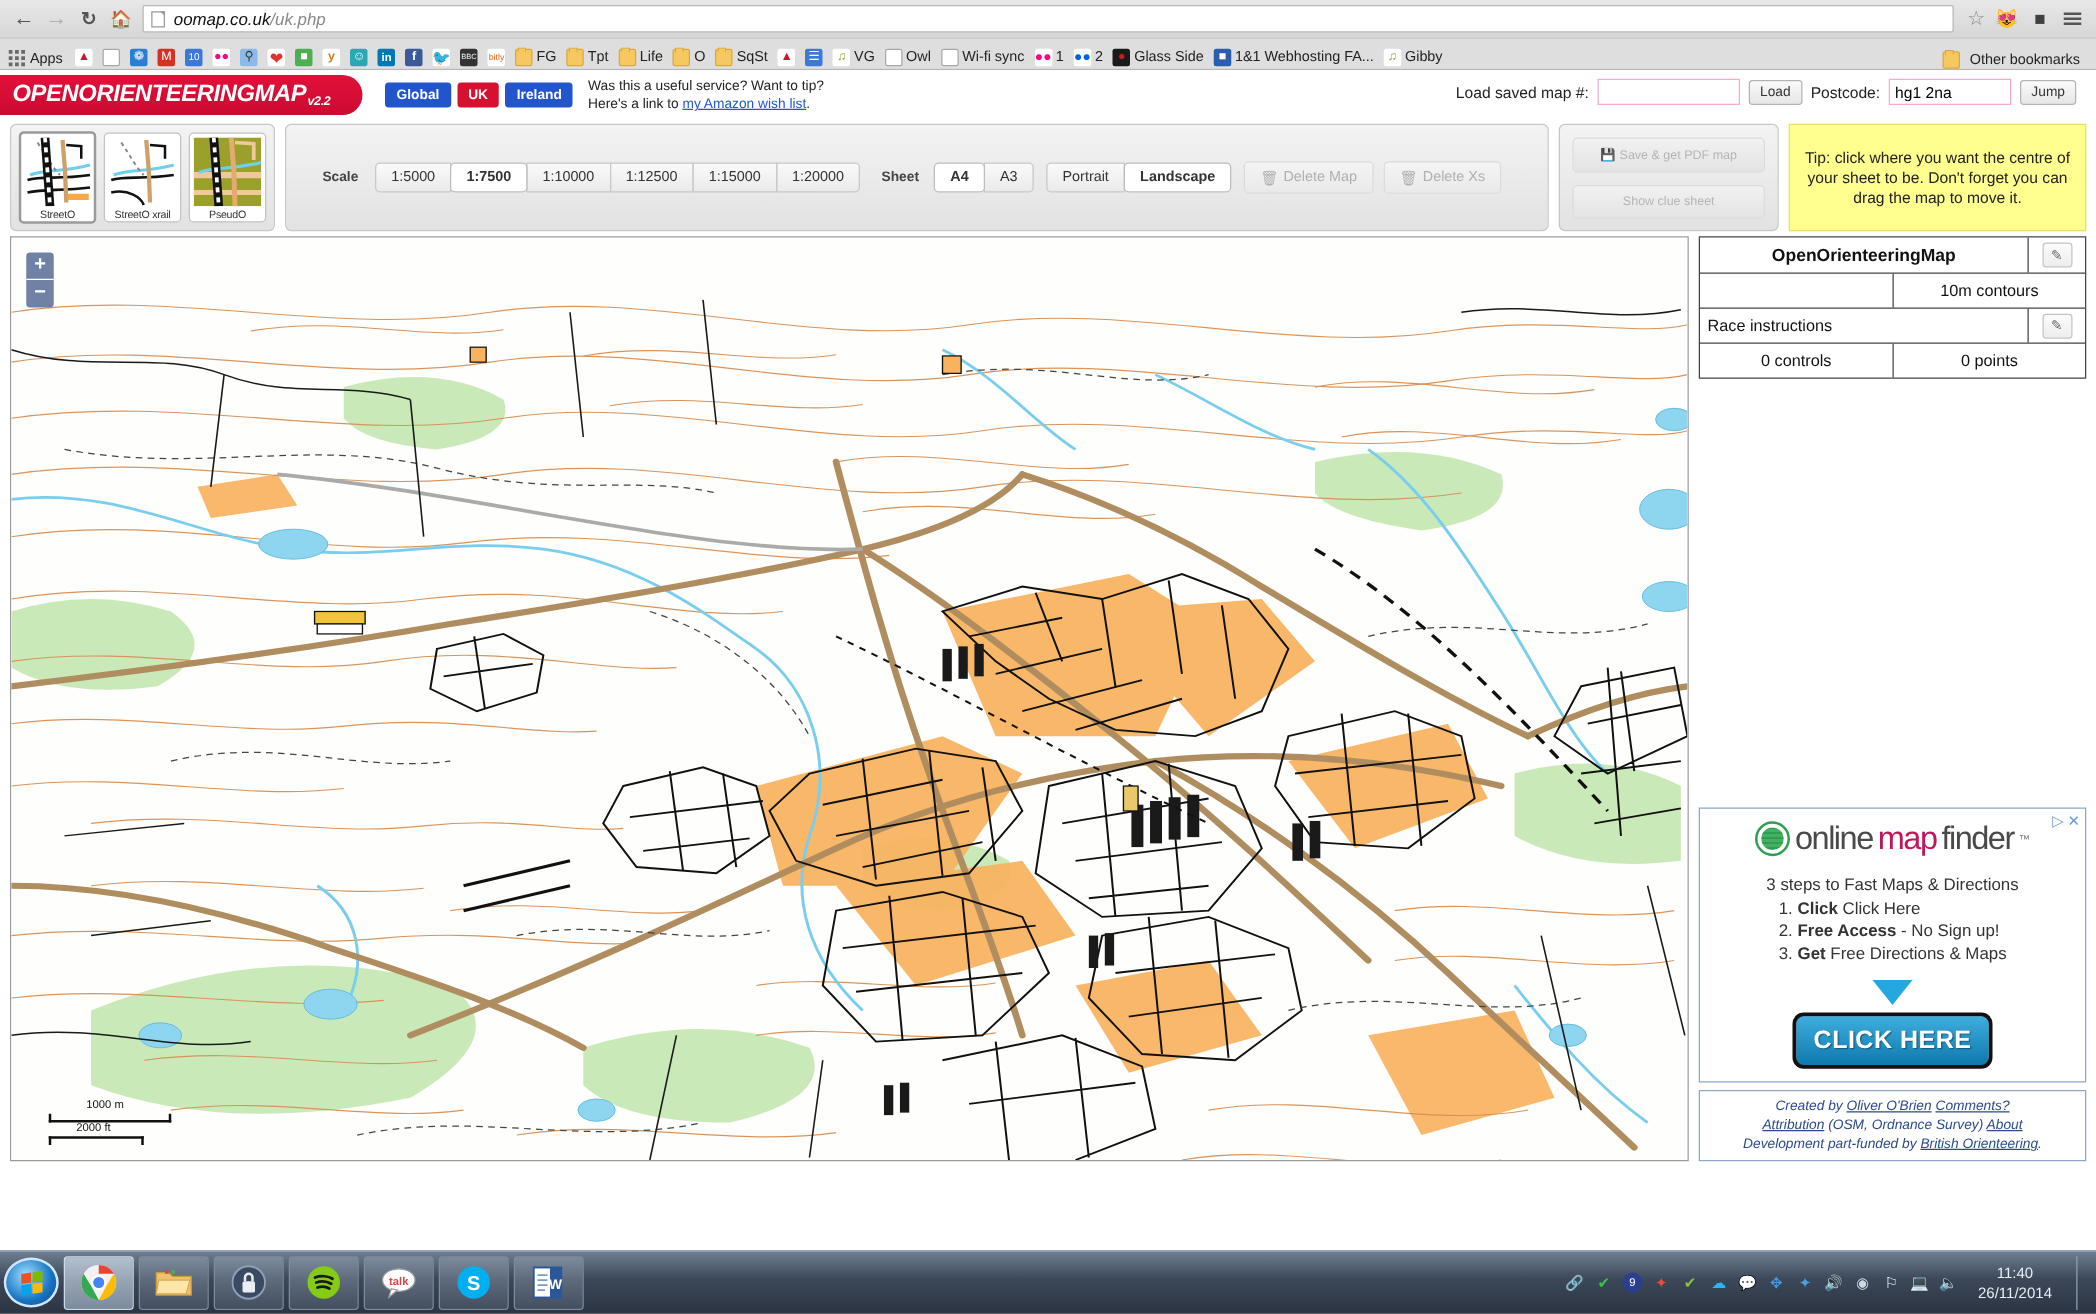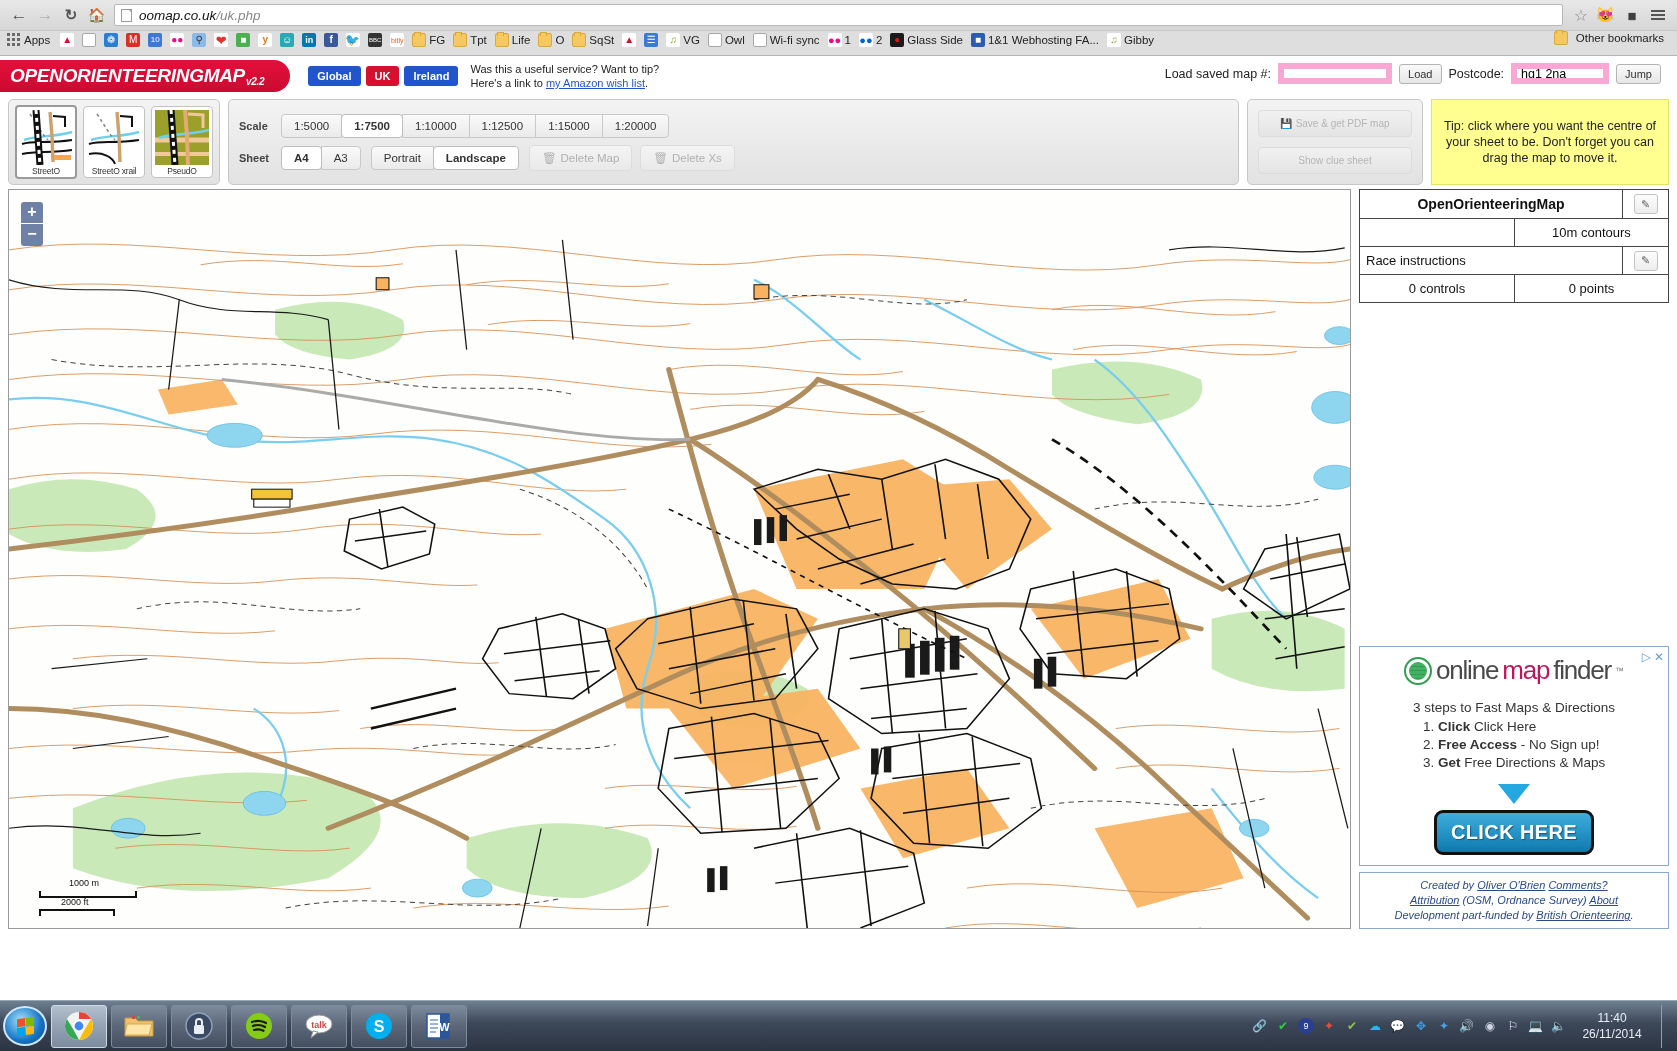--- a/index.html
+++ b/index.html
@@ -61,21 +61,21 @@
   #url-text .path { color: #888; }
   #star-icon { color: #8a8a8a; font-size: 16px; width: 24px; text-align: center; }
   .ext-icon { width: 26px; height: 22px; display:flex; align-items:center; justify-content:center; font-size: 15px; }
   #menu-icon { width: 26px; display:flex; flex-direction: column; gap:2px; align-items:center; justify-content:center;}
   #menu-icon i { display:block; width: 14px; height: 2px; background: #555; }
 
   
   #bookmarks-bar {
     height: 25px;
     display: flex;
-    align-items: flex-start;
+    align-items: flex-end;
     padding: 0 5px;
     font-size: 11.5px;
     color: #222;
     background: #dedede;
     border-top: 1px solid #c8c8c8;
     white-space: nowrap;
   }
   .bm {
     display: flex; align-items: center;
     gap: 3px;
@@ -131,21 +131,21 @@
   .region-tab.uk     { background: #d5112f; }
   .region-tab.ireland{ background: #2255cc; }
   #tip-text { margin-left: 12px; font-size: 11px; color: #222; line-height: 1.3; }
   #tip-text a { color: #2255cc; }
   #header-right {
     position: absolute; right: 16px; top: 7px;
     display: flex; align-items: center; gap: 7px;
     font-size: 12.5px; color: #222;
   }
   #header-right input {
-    height: 21px; border: 6px solid #f9a8d4; background: #fff;
+    height: 21px; border: 1px solid #f9a8d4; background: #fff;
     font-size: 12.5px; padding: 0 4px; font-family: "Liberation Sans", sans-serif;
   }
   #load-map-input { width: 114px; }
   #postcode-input { width: 98px; }
   .sm-btn {
     font-size: 11px; padding: 3px 8px;
     background: linear-gradient(#fafafa,#e6e6e6);
     border: 1px solid #b3b3b3; border-radius: 3px; color: #333;
   }
 
@@ -171,21 +171,21 @@
     background: #fff;
     border: 1px solid #c2c2c2;
     border-radius: 4px;
     padding: 3px 3px 1px 3px;
     text-align: center;
   }
   .style-thumb.selected { border: 2px solid #9a9a9a; background:#fff; box-shadow: 0 0 0 1px #fff inset;}
   .thumb-img { width: 54px; height: 55px; display:block; }
   .style-thumb .cap { font-size: 8.5px; color: #333; margin-top: 1px; display:block; letter-spacing: -0.2px;}
 
-  #options-panel { flex: 1 1 auto; flex-direction: column; align-items: stretch; justify-content: center; padding: 0 10px; gap: 7px;}
+  #options-panel { flex: 1 1 auto; flex-direction: row; align-items: stretch; justify-content: center; padding: 0 10px; gap: 7px;}
   .opt-row { display: flex; align-items: center; gap: 0; }
   .opt-label { font-size: 11px; font-weight: bold; color: #444; width: 42px; flex: 0 0 auto;}
   .seg { display: flex; margin-right: 10px; }
   .seg-btn {
     font-size: 11.5px; color: #333;
     padding: 5px 12px;
     background: linear-gradient(#fafafa,#eaeaea);
     border: 1px solid #c9c9c9;
     margin-left: -1px;
   }

